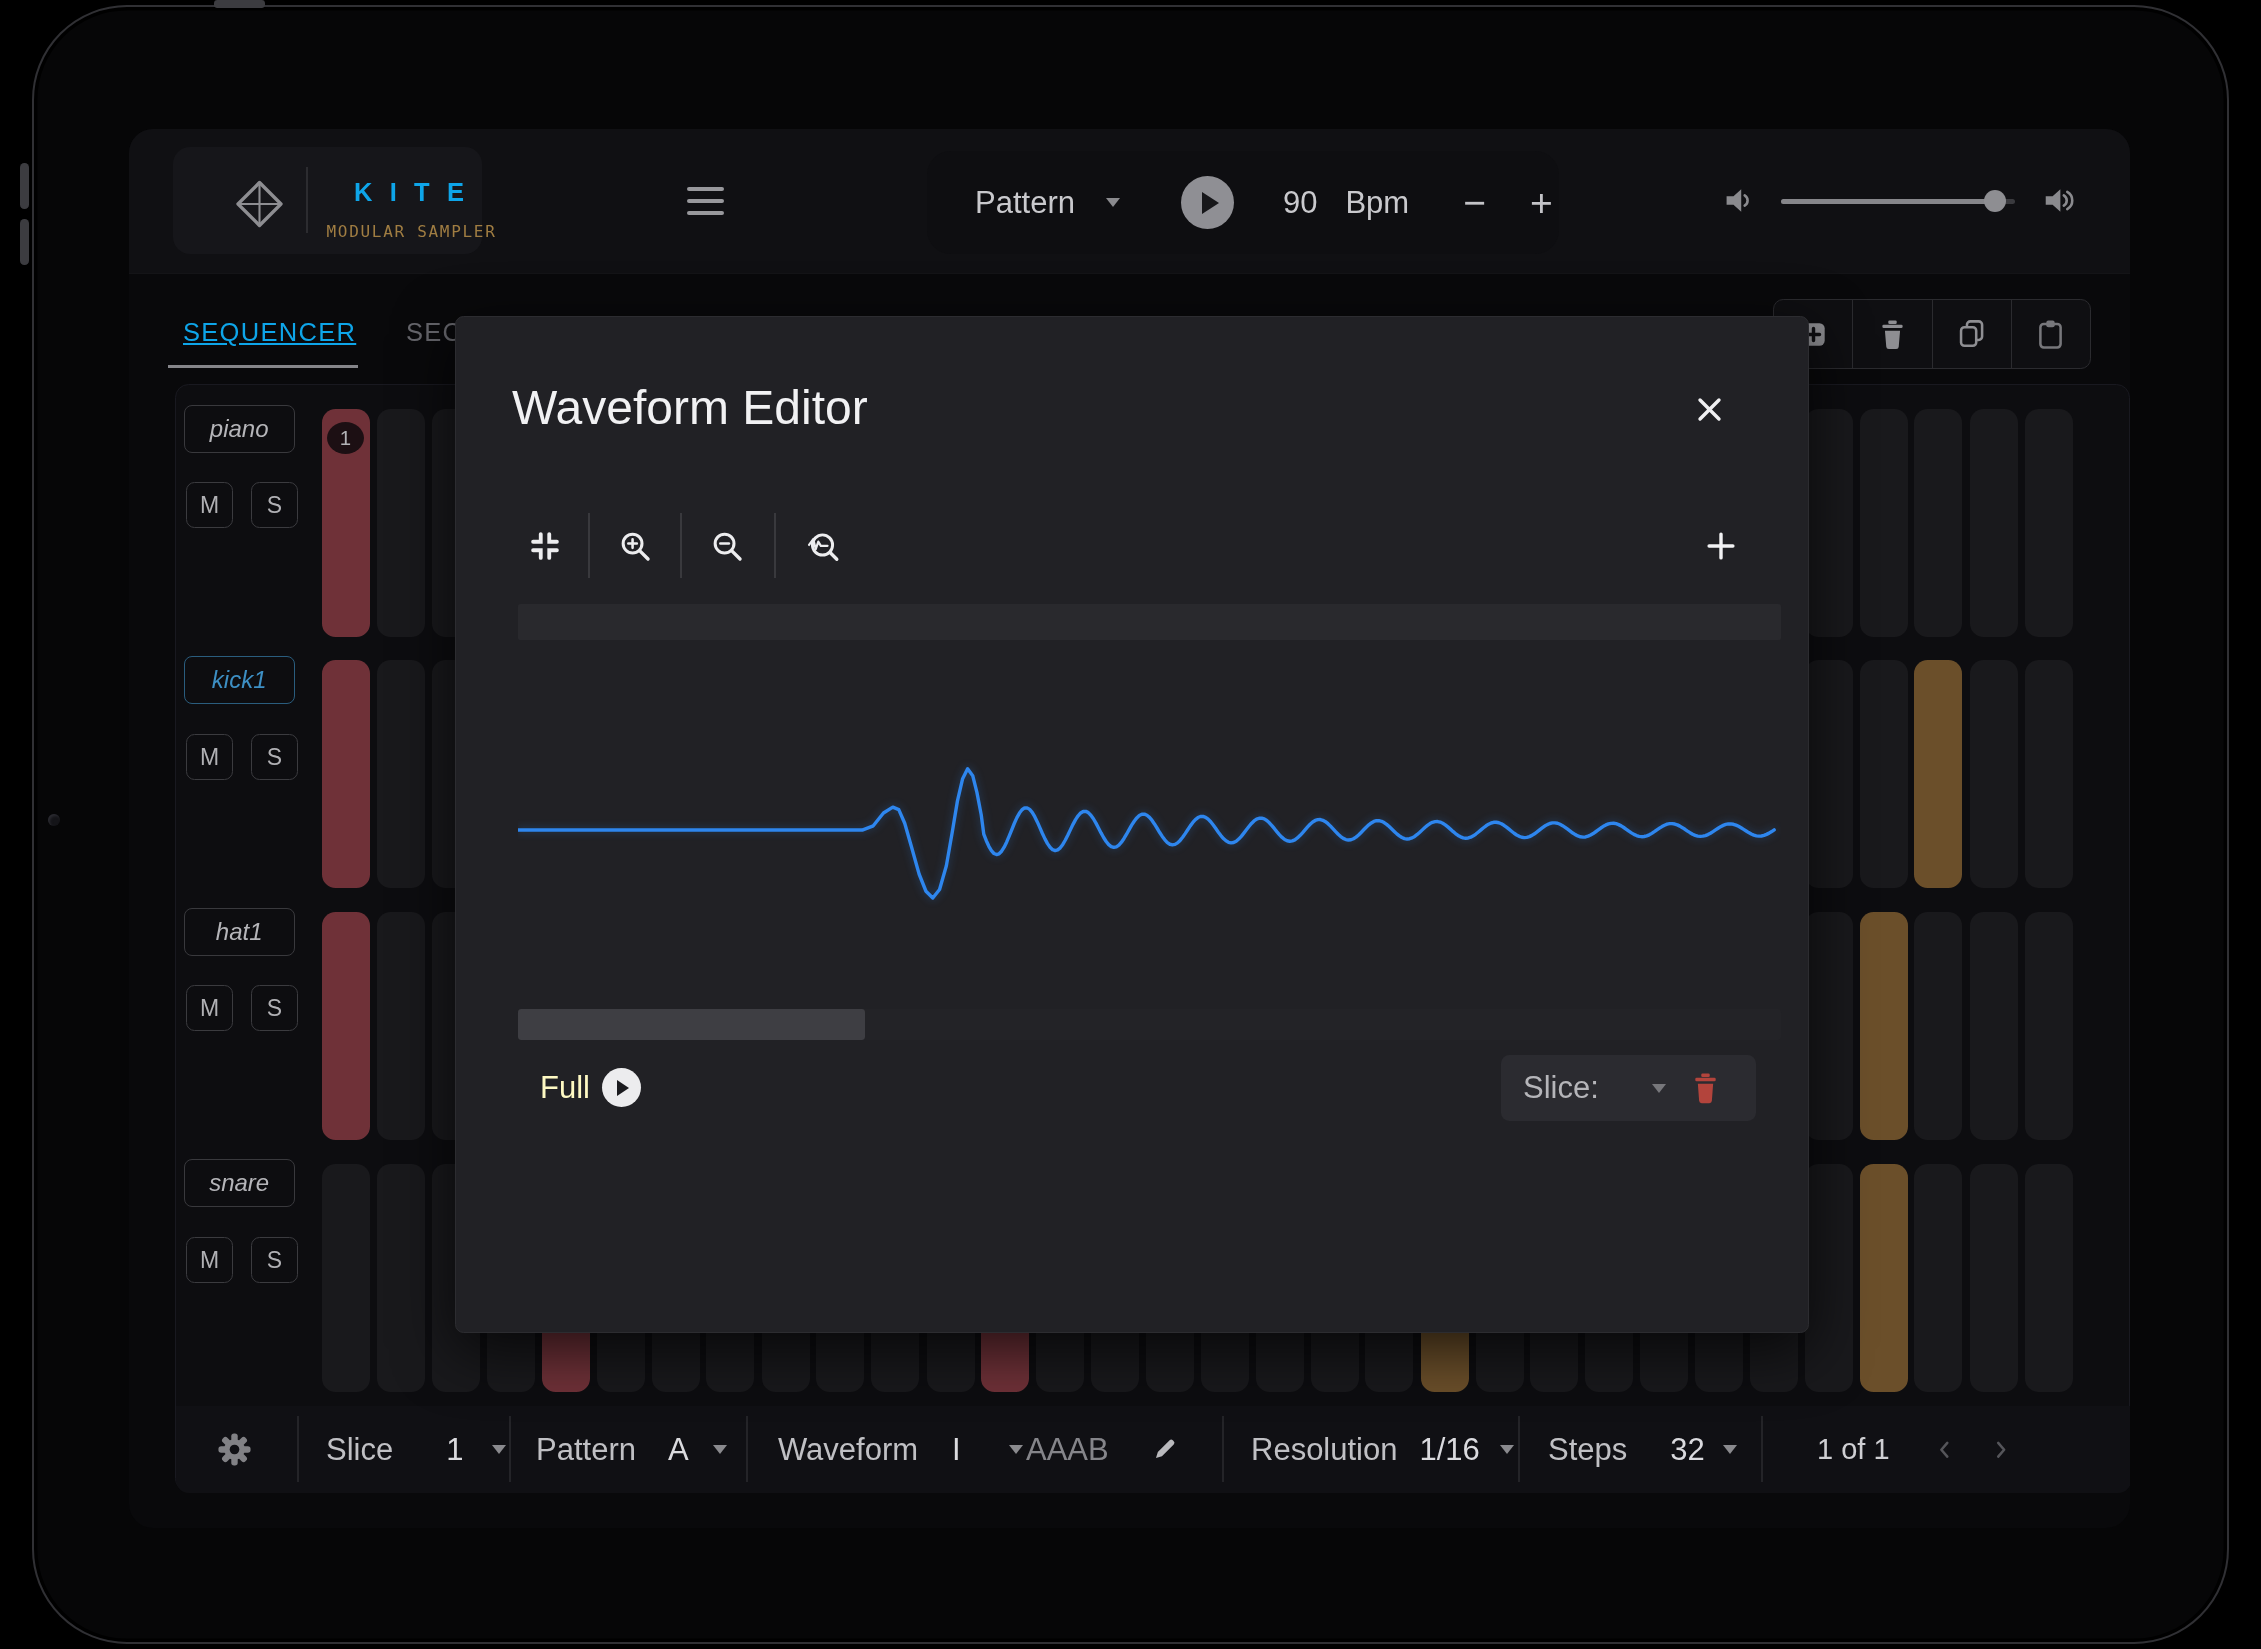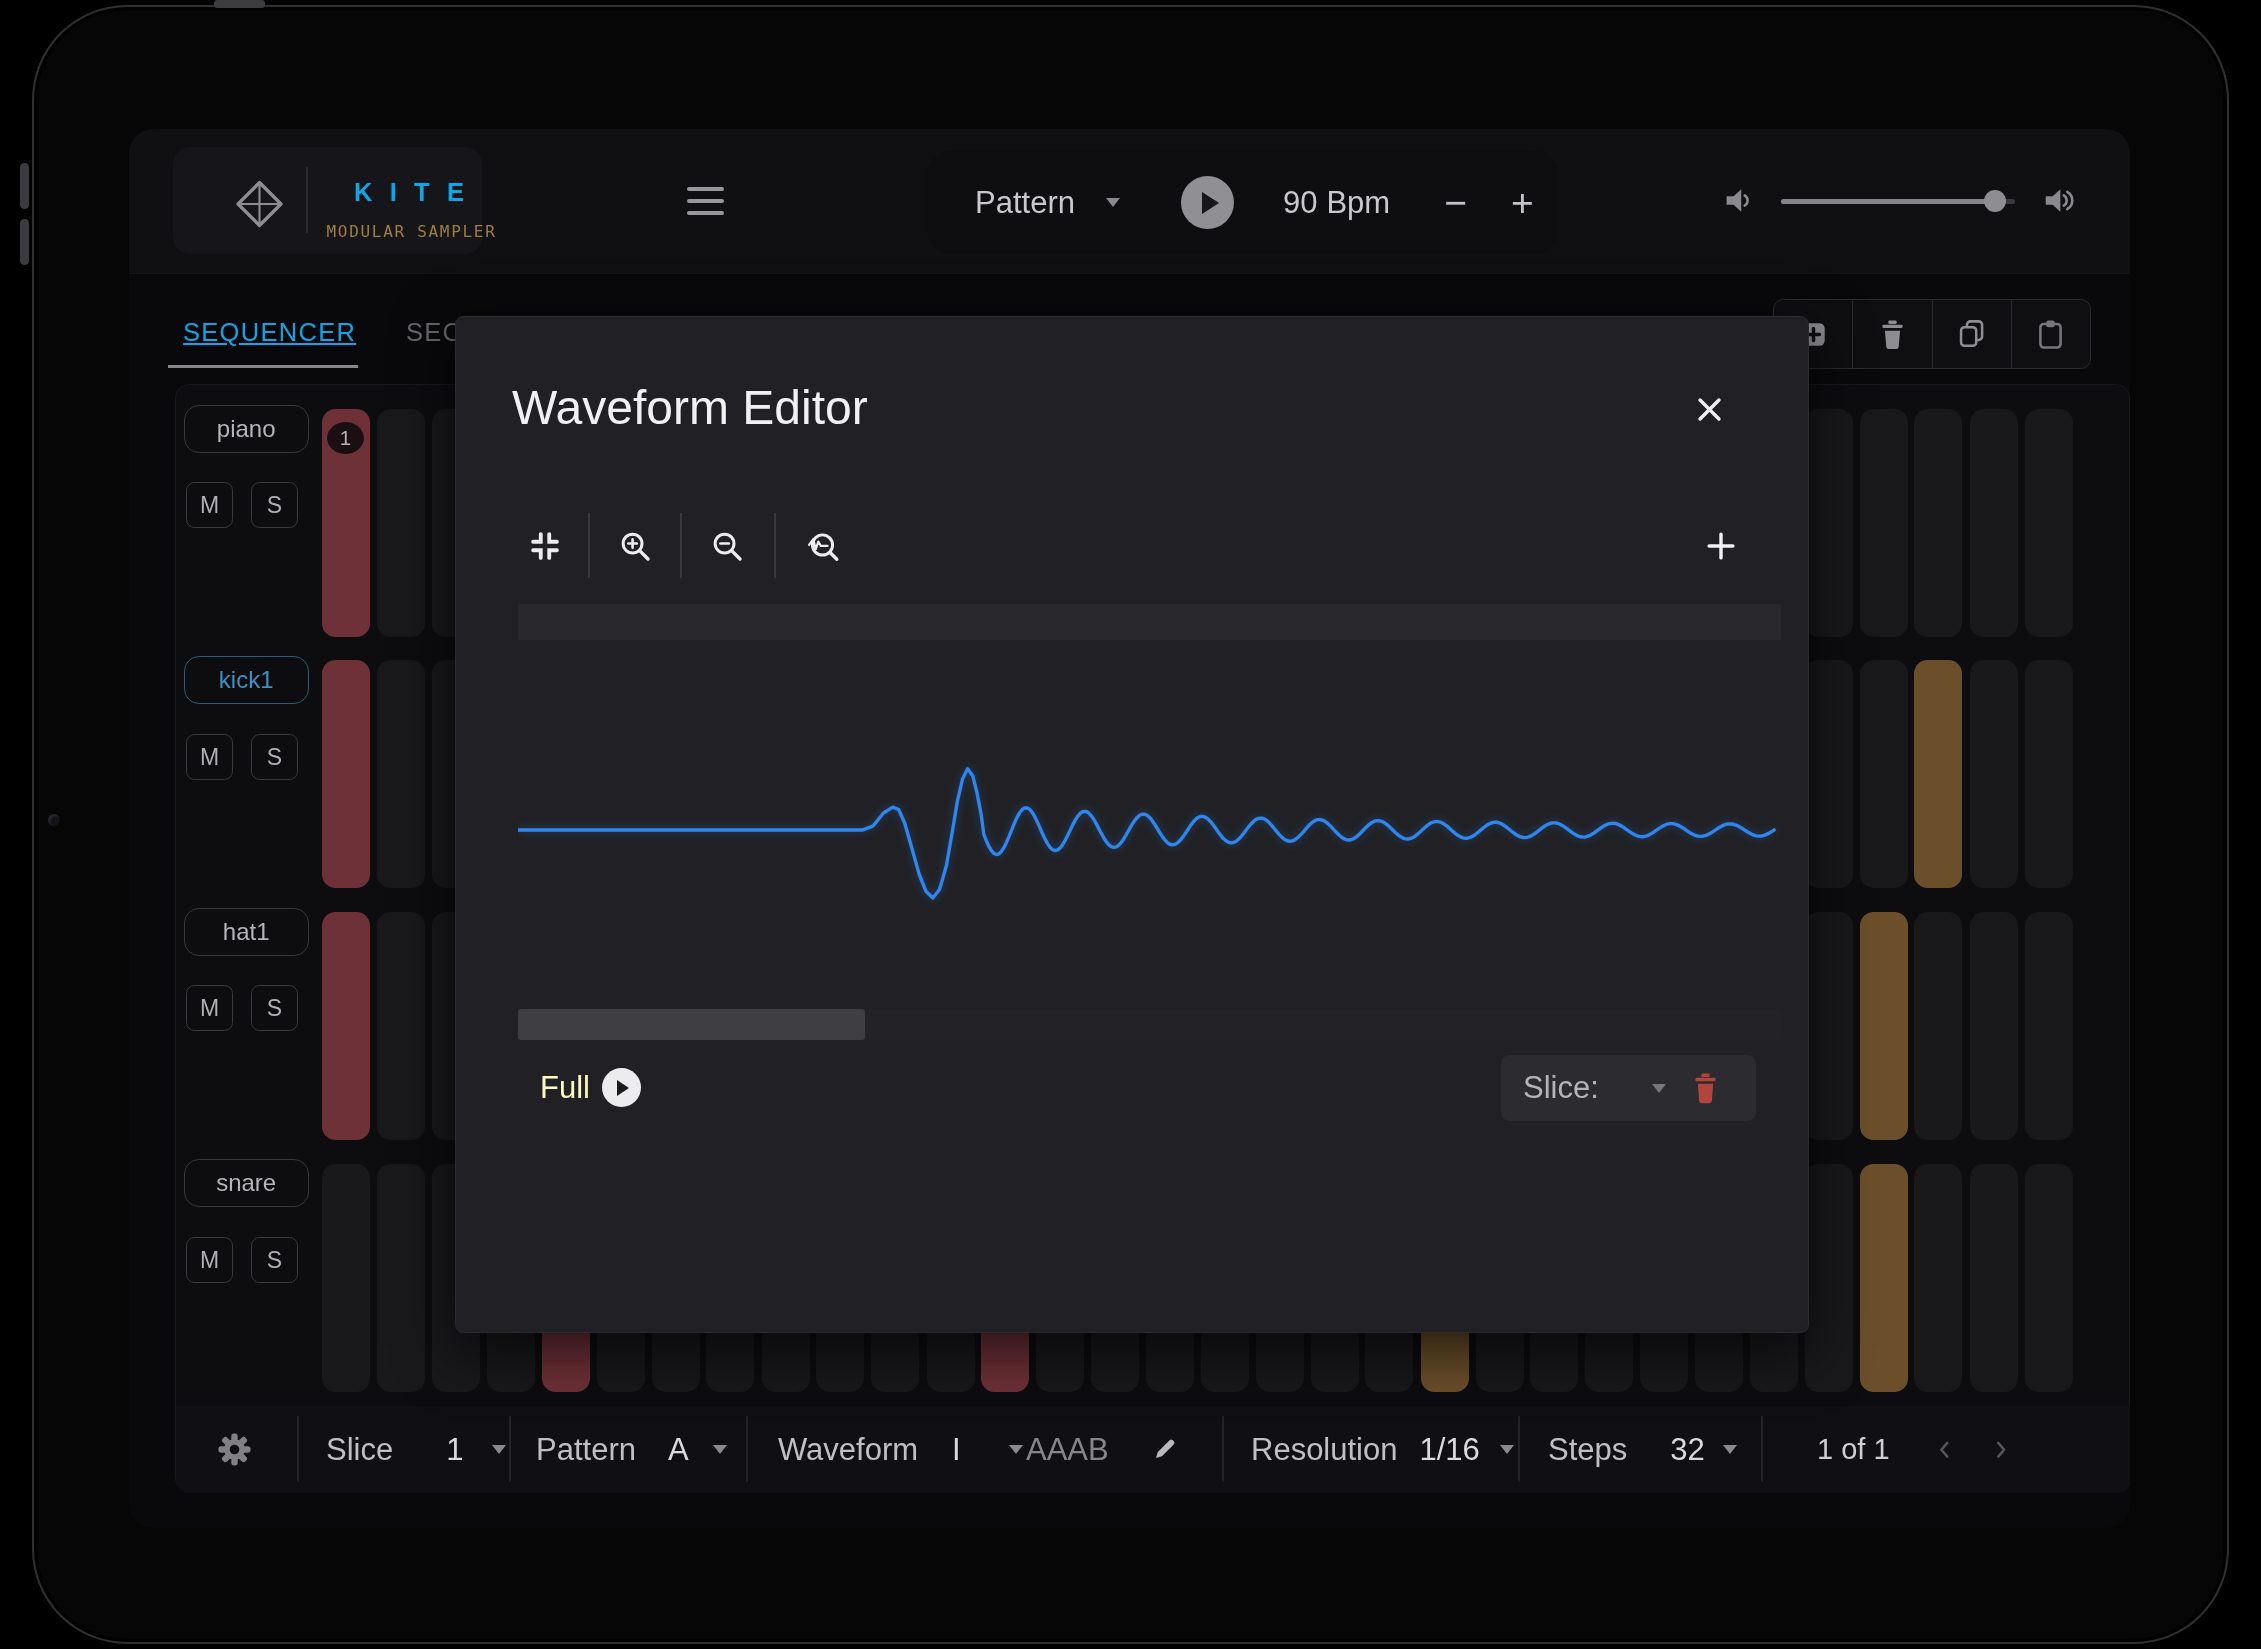--- a/index.html
+++ b/index.html
@@ -39,21 +39,21 @@
     background:#0e0e11; border-radius:24px; display:flex; align-items:center; padding-left:48px; }
   .transport-text { color:#c9c9cd; font-size:31px; }
   .caret { width:0; height:0; border-left:7.7px solid transparent; border-right:7.7px solid transparent;
     border-top:9.4px solid #8a8a8e; display:inline-block; }
   #transport-caret { margin-left:31px; }
   #play-btn { margin-left:61px; width:53px; height:53px; border-radius:50%; background:#8f8f94;
     display:flex; align-items:center; justify-content:center; cursor:pointer; }
   #play-btn .tri { width:0; height:0; border-top:11px solid transparent; border-bottom:11px solid transparent;
     border-left:17px solid #17171a; margin-left:5.1px; }
   #bpm-value { margin-left:49px; }
-  #bpm-unit { margin-left:9px; }
+  #bpm-unit { margin-left:28px; }
   .stepper { color:#c3c3c7; font-size:39px; font-weight:300; cursor:pointer; }
   #bpm-minus { margin-left:54px; }
   #bpm-plus { margin-left:44px; }
 
   #vol-low { position:absolute; left:1595px; top:56px; }
   #vol-high { position:absolute; left:1915px; top:56px; }
   #vol-track { position:absolute; left:1652px; top:70px; width:234px; height:5.1px; border-radius:2.6px; background:#3a3a3e; }
   #vol-fill { position:absolute; left:0; top:0; width:214px; height:5.1px; border-radius:2.6px; background:#86868a; }
   #vol-knob { position:absolute; left:1855px; top:61px; width:22px; height:22px; border-radius:50%; background:#8e8e92; cursor:pointer; }
 
@@ -65,22 +65,22 @@
 
   
   #edit-toolbar { position:absolute; left:1644px; top:170px; width:318px; height:70px;
     border:1.7px solid #2b2b2f; border-radius:10.2px; background:#0f0f12; display:flex; z-index:2; }
   .et-btn { flex:1; display:flex; align-items:center; justify-content:center; cursor:pointer; }
   .et-btn + .et-btn { border-left:1.7px solid #2b2b2f; }
 
   
   #card { position:absolute; left:46px; top:255px; width:1955px; height:1108px;
     background:#0d0d10; border:0.9px solid #191920; border-radius:13.6px; z-index:1; }
-  .track-label { position:absolute; left:7.7px; width:125px; height:48px; border:1.7px solid #39393d;
-    border-radius:15px; color:#b5b5b9; font-size:24px; display:flex; align-items:center; justify-content:center; cursor:pointer; }
+  .track-label { position:absolute; left:7.7px; width:111px; height:48px; border:1.7px solid #39393d;
+    border-radius:8px; color:#b5b5b9; font-size:24px; display:flex; align-items:center; justify-content:center; cursor:pointer;font-style:italic; }
   .track-label.selected { border-color:var(--accent-blue-dim); color:var(--accent-blue); }
   .ms-btn { position:absolute; width:47px; height:46px; border:1.7px solid #3b3b3f; border-radius:8.5px;
     color:#b0b0b4; font-size:23px; display:flex; align-items:center; justify-content:center; cursor:pointer; }
   .cell { position:absolute; width:48px; height:228px; border-radius:13.6px; background:#19191c; cursor:pointer; }
   #cell-badge { position:absolute; width:37px; height:32px; border-radius:50%;
     background:rgba(8,8,10,.8); color:#b2b2b6; font-size:20.4px;
     display:flex; align-items:center; justify-content:center; }
 
   
   #bottom-bar { position:absolute; left:0px; top:1021px; width:1955px; height:87px;

